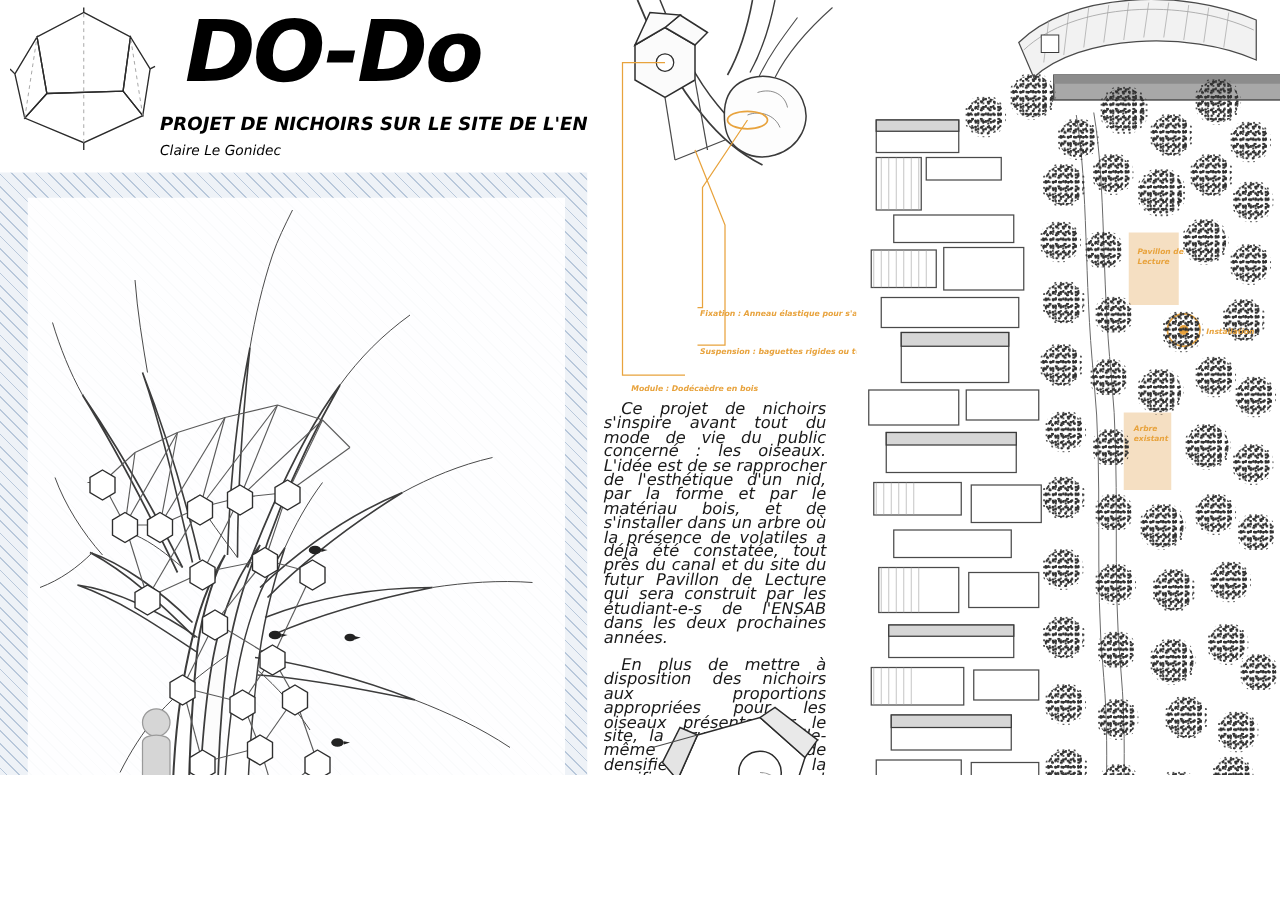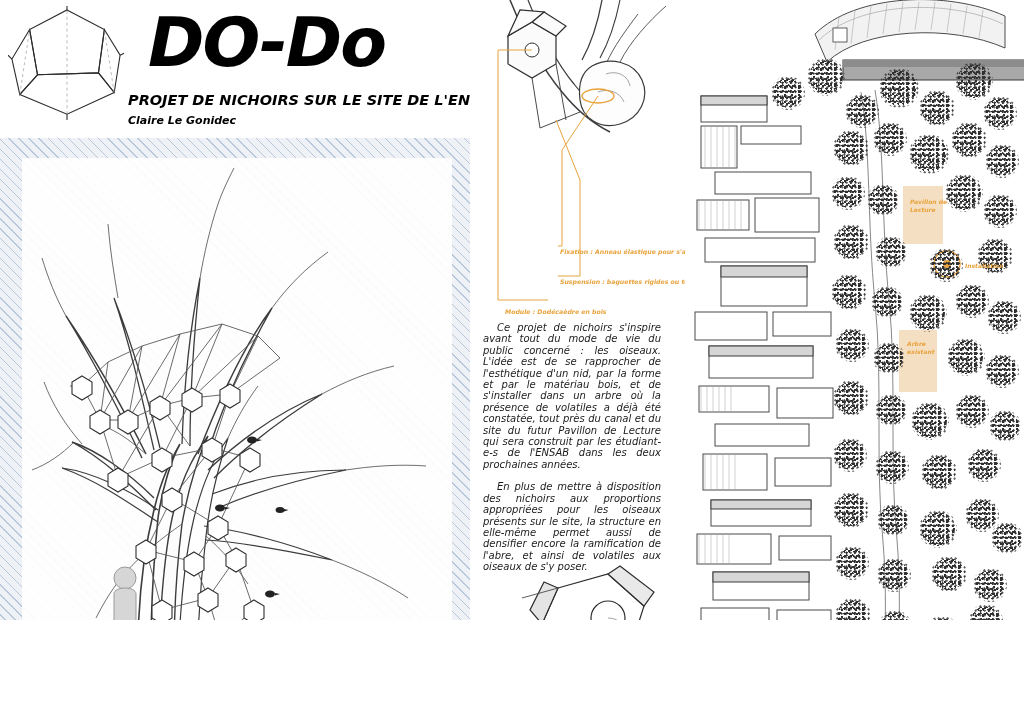--- a/index.html
+++ b/index.html
@@ -16,21 +16,21 @@
   }
   .title-sub{
     position:absolute;left:128px;top:92px;
     font-family:"DejaVu Sans",sans-serif;
     font-weight:bold;font-style:italic;font-size:14.5px;color:#000;
     letter-spacing:0px;white-space:nowrap;
   }
   .title-author{
     position:absolute;left:128px;top:114px;
     font-family:"DejaVu Sans",sans-serif;
-    font-weight:bold;font-style:italic;font-size:11px;color:#000;
+    font-weight:normal;font-style:italic;font-size:11px;color:#000;
   }
 
   
   .persp-panel{
     position:absolute;left:0px;top:138px;width:470px;height:586px;
     background:#eef2f7;
     overflow:hidden;
   }
   .hatch{
     position:absolute;inset:0;
@@ -42,21 +42,21 @@
 
   
   .mid-col{position:absolute;left:470px;top:0px;width:215px;height:724px;background:#fff;}
   .mid-sketch{position:absolute;left:470px;top:0px;width:215px;height:320px;}
   .ann{
     position:absolute;font-family:"DejaVu Sans",sans-serif;font-weight:bold;font-style:italic;
     font-size:6.2px;color:#e8a33d;line-height:8px;white-space:nowrap;
   }
   .body-text{
     position:absolute;left:483px;top:322px;width:178px;
-    font-family:"DejaVu Sans",sans-serif;font-style:italic;font-size:10px;
+    font-family:"DejaVu Sans",sans-serif;font-style:italic;font-size:13px;
     line-height:11.4px;color:#1a1a1a;text-align:justify;
   }
   .body-text p{margin:0 0 11px 0;text-indent:14px;}
 
   
   .dodeca-iso{position:absolute;left:516px;top:552px;width:150px;height:140px;}
 
   
   .site{
     position:absolute;left:685px;top:0px;width:339px;height:724px;

